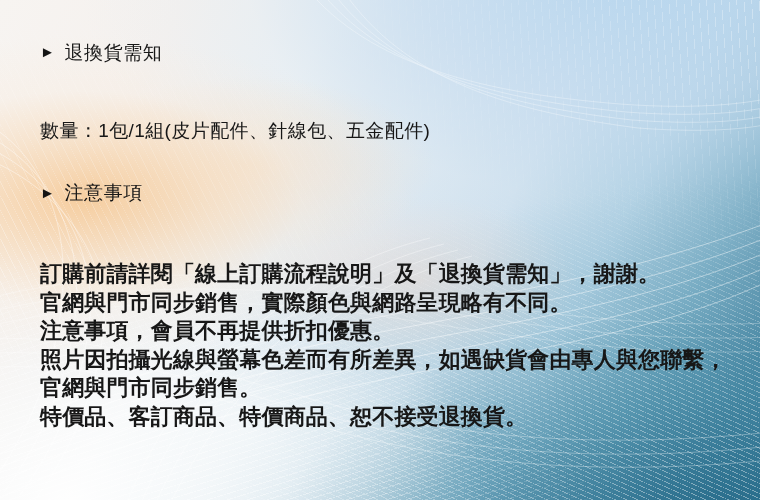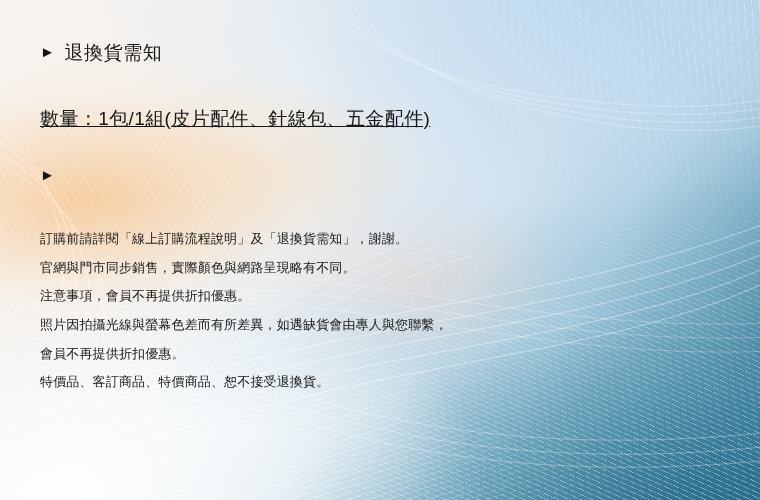--- a/index.html
+++ b/index.html
@@ -158,35 +158,35 @@
     white-space: nowrap;
   }
   .tri-icon {
     font-size: 15px;
     line-height: 1;
     transform: translateY(-1px);
     color: #141414;
   }
 
   .qty-line {
-    margin-top: 40px;
+    margin-top: 52px;
     font-size: 19px;
     line-height: 1.35;
     letter-spacing: 0.4px;
     white-space: nowrap;
-    text-decoration: underline;
   }
 
   .heading-2 { margin-top: 37px; }
 
   .notes {
-    margin-top: 42px;
-    font-size: 13px;
+    margin-top: 54px;
+    font-size: 22px;
     line-height: 28.6px;
     letter-spacing: 0.15px;
+    font-weight: bold;
   }
   .note-line { white-space: nowrap; }
 </style>
 </head>
 <body>
 
 <div class="banner">
 
   <div class="bg-layer bg-base"></div>
   <div class="bg-layer bg-sky"></div>
@@ -243,25 +243,26 @@
 
     <div class="heading">
       <span class="tri-icon">►</span>
       <span>退換貨需知</span>
     </div>
 
     <div class="qty-line">數量：1包/1組(皮片配件、針線包、五金配件)</div>
 
     <div class="heading heading-2">
       <span class="tri-icon">►</span>
+      <span>注意事項</span>
     </div>
 
     <div class="notes">
       <div class="note-line">訂購前請詳閱「線上訂購流程說明」及「退換貨需知」，謝謝。</div>
       <div class="note-line">官網與門市同步銷售，實際顏色與網路呈現略有不同。</div>
       <div class="note-line">注意事項，會員不再提供折扣優惠。</div>
       <div class="note-line">照片因拍攝光線與螢幕色差而有所差異，如遇缺貨會由專人與您聯繫，</div>
-      <div class="note-line">會員不再提供折扣優惠。</div>
+      <div class="note-line">官網與門市同步銷售。</div>
       <div class="note-line">特價品、客訂商品、特價商品、恕不接受退換貨。</div>
     </div>
 
   </div>
 </div>
 
 </body></html>

